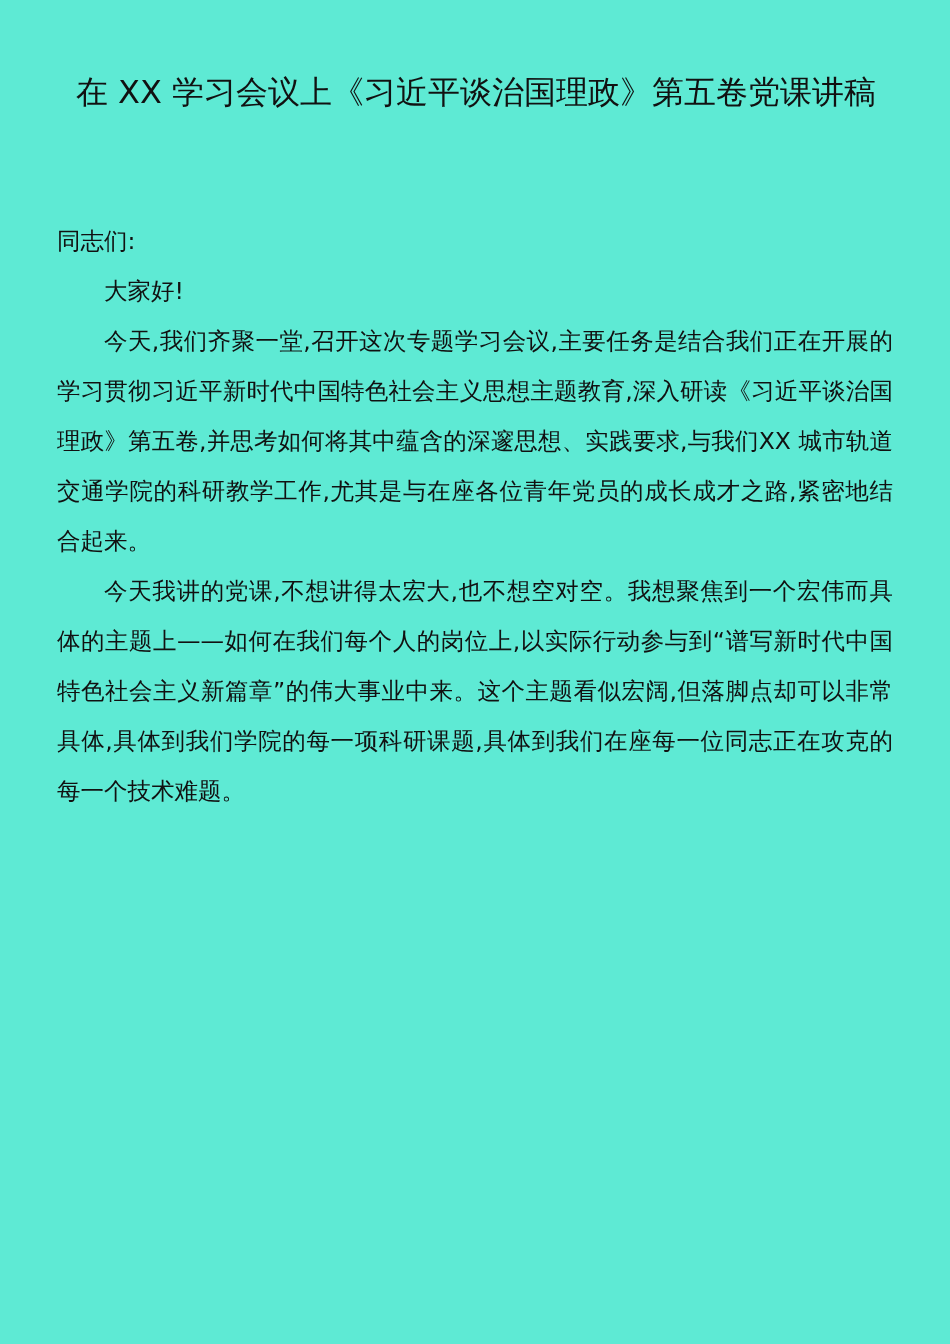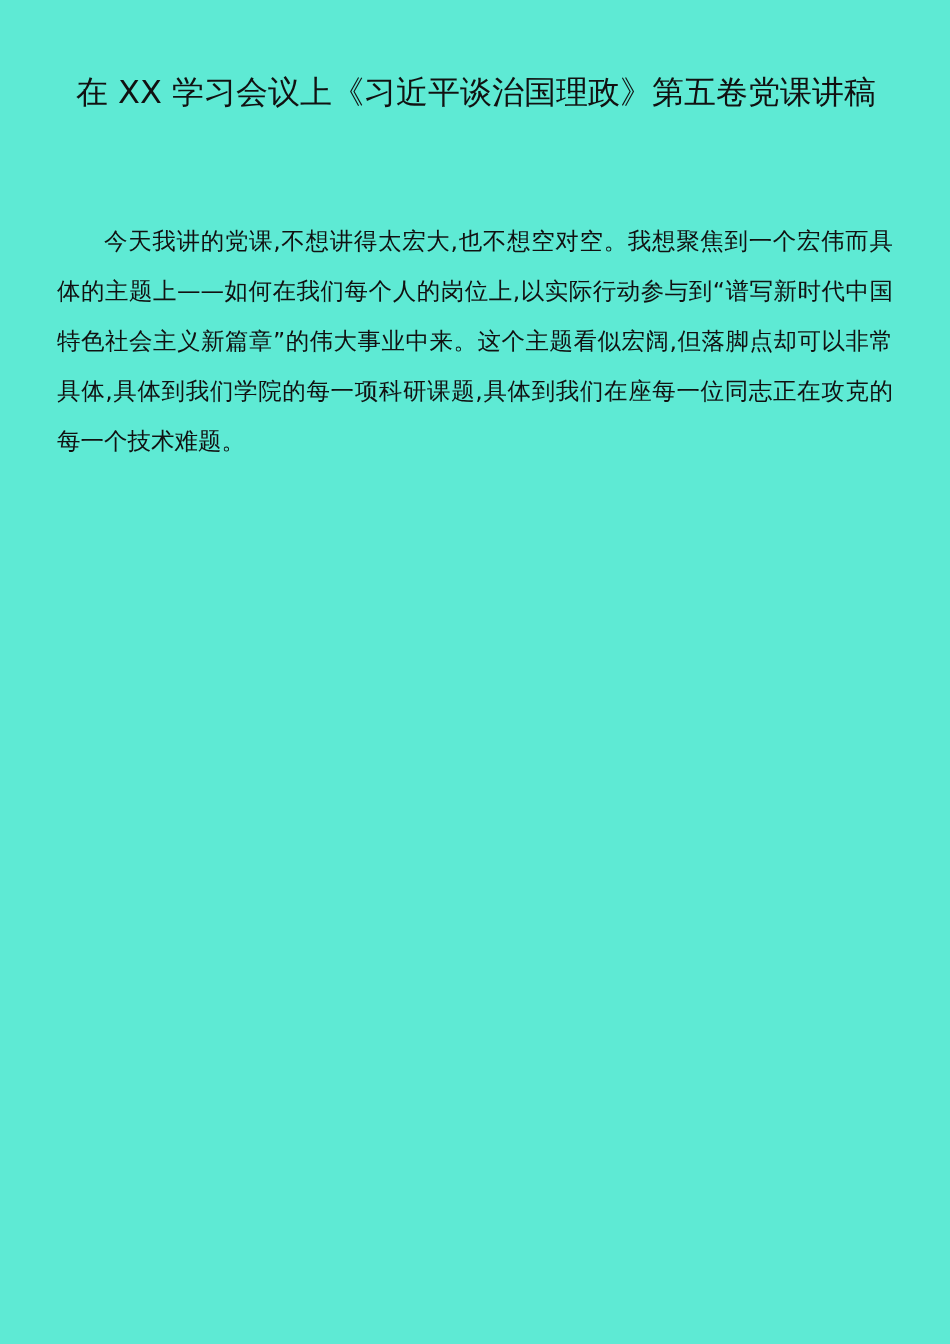--- a/index.html
+++ b/index.html
@@ -61,15 +61,18 @@
       text-indent: 47px;
     }
   </style>
 </head>
 <body>
 
 <div class="page">
   <div class="title">在 XX 学习会议上《习近平谈治国理政》第五卷党课讲稿</div>
 
   <div class="body-text">
+    <p class="para salutation">同志们:</p>
+    <p class="para indent">大家好!</p>
+    <p class="para indent">今天,我们齐聚一堂,召开这次专题学习会议,主要任务是结合我们正在开展的学习贯彻习近平新时代中国特色社会主义思想主题教育,深入研读《习近平谈治国理政》第五卷,并思考如何将其中蕴含的深邃思想、实践要求,与我们XX 城市轨道交通学院的科研教学工作,尤其是与在座各位青年党员的成长成才之路,紧密地结合起来。</p>
     <p class="para indent">今天我讲的党课,不想讲得太宏大,也不想空对空。我想聚焦到一个宏伟而具体的主题上——如何在我们每个人的岗位上,以实际行动参与到“谱写新时代中国特色社会主义新篇章”的伟大事业中来。这个主题看似宏阔,但落脚点却可以非常具体,具体到我们学院的每一项科研课题,具体到我们在座每一位同志正在攻克的每一个技术难题。</p>
   </div>
 </div>
 
 </body></html>

